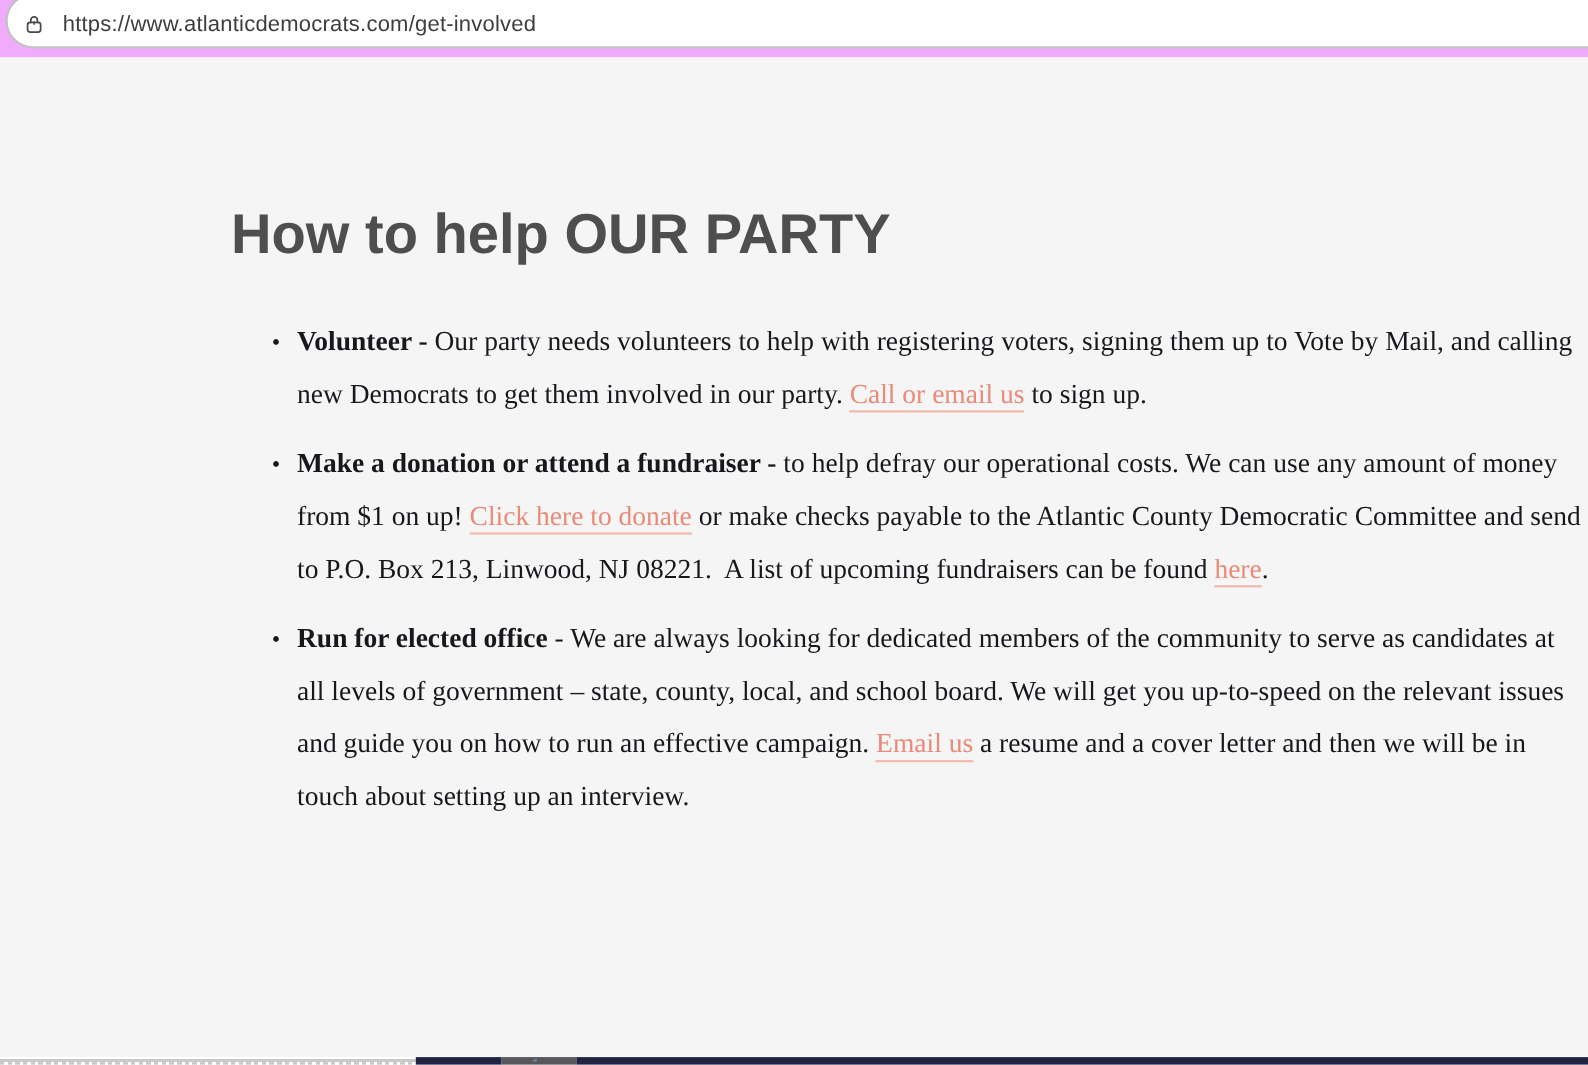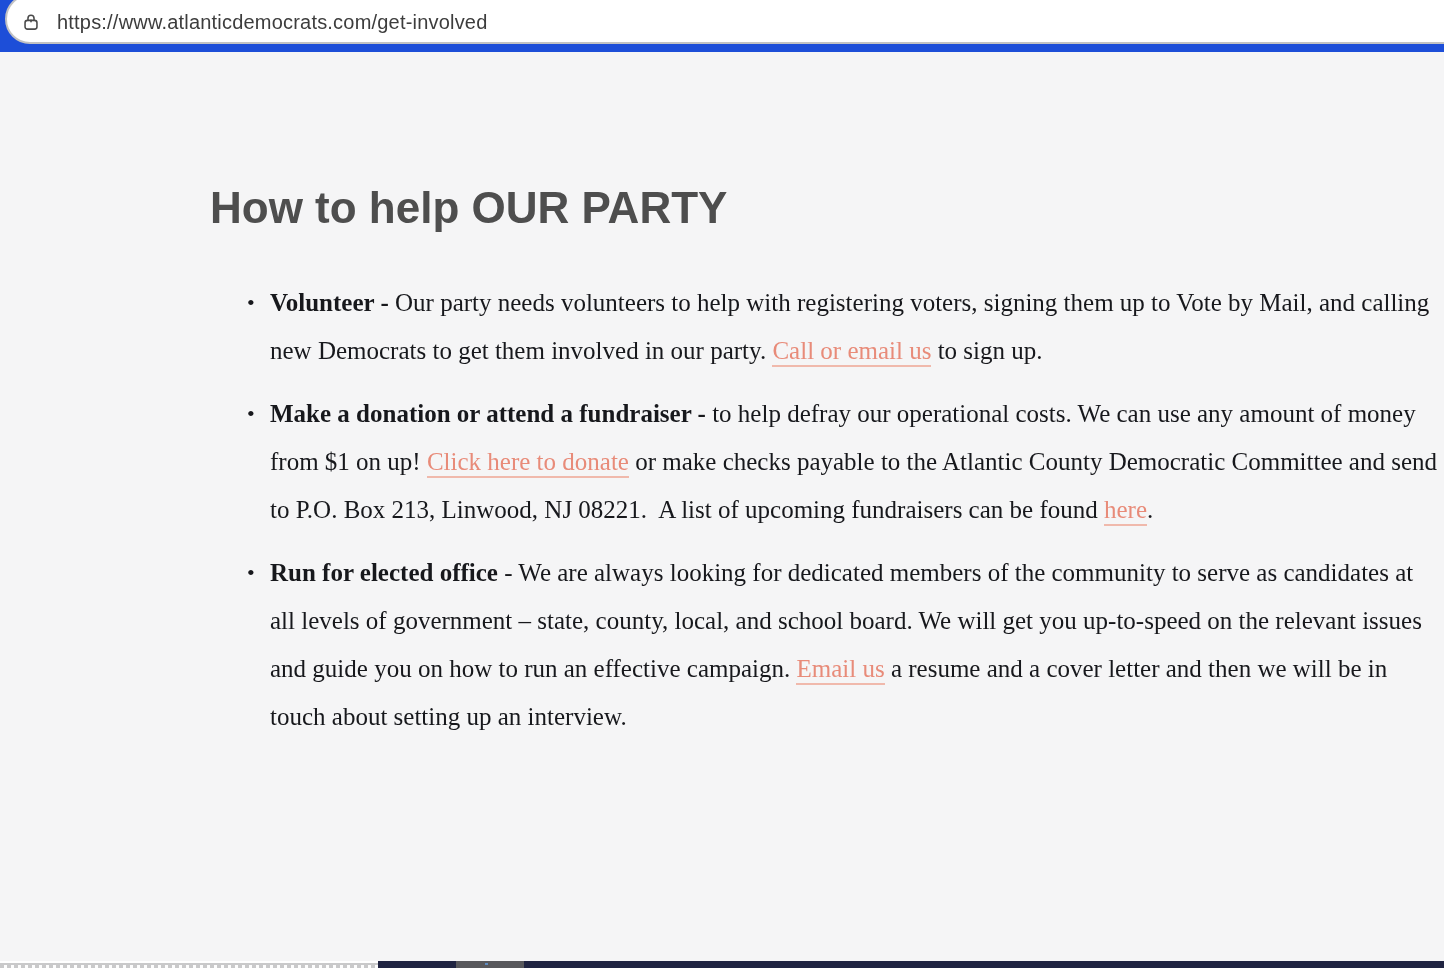--- a/index.html
+++ b/index.html
@@ -3,21 +3,21 @@
 <meta charset="utf-8">
 <style>
   html,body{margin:0;padding:0;}
   body{
     width:1444px;height:968px;overflow:hidden;position:relative;
     background:#f5f5f6;
     font-family:"Liberation Sans",sans-serif;
   }
   
   .chrome{
-    position:relative;height:52px;background:#1d4ed8;z-index:5;
+    position:relative;height:52px;background:#f0abfc;z-index:5;
   }
   .url-bar{
     position:absolute;left:5px;top:-6px;right:-40px;height:50px;
     background:#ffffff;border:2px solid #c2c2c3;border-radius:26px;
     display:flex;align-items:center;box-sizing:border-box;
     padding-left:13px;padding-top:6px;
   }
   .lock-wrap{display:inline-flex;align-items:center;margin-right:15px;}
   .url-text{
     font-size:20px;color:#3d3d3d;letter-spacing:.2px;
@@ -25,21 +25,21 @@
     white-space:nowrap;
   }
   
   .page{
     position:relative;height:916px;background:#f5f5f6;
     box-sizing:border-box;padding-top:130px;
   }
   .page-title{
     margin:0 0 44px 210px;
     font-family:"Liberation Sans",sans-serif;
-    font-size:44px;line-height:1.2;font-weight:700;
+    font-size:51px;line-height:1.2;font-weight:700;
     color:#4e4e4e;letter-spacing:0;
   }
   .help-list{
     list-style:none;margin:0 0 0 270px;padding:0;width:1168px;
     font-family:Liberation Serif, serif;
     font-size:25px;line-height:48px;color:#17181c;
   }
   .help-list li{position:relative;margin:0 0 15px 0;}
   .help-list li::before{
     content:"\2022";

